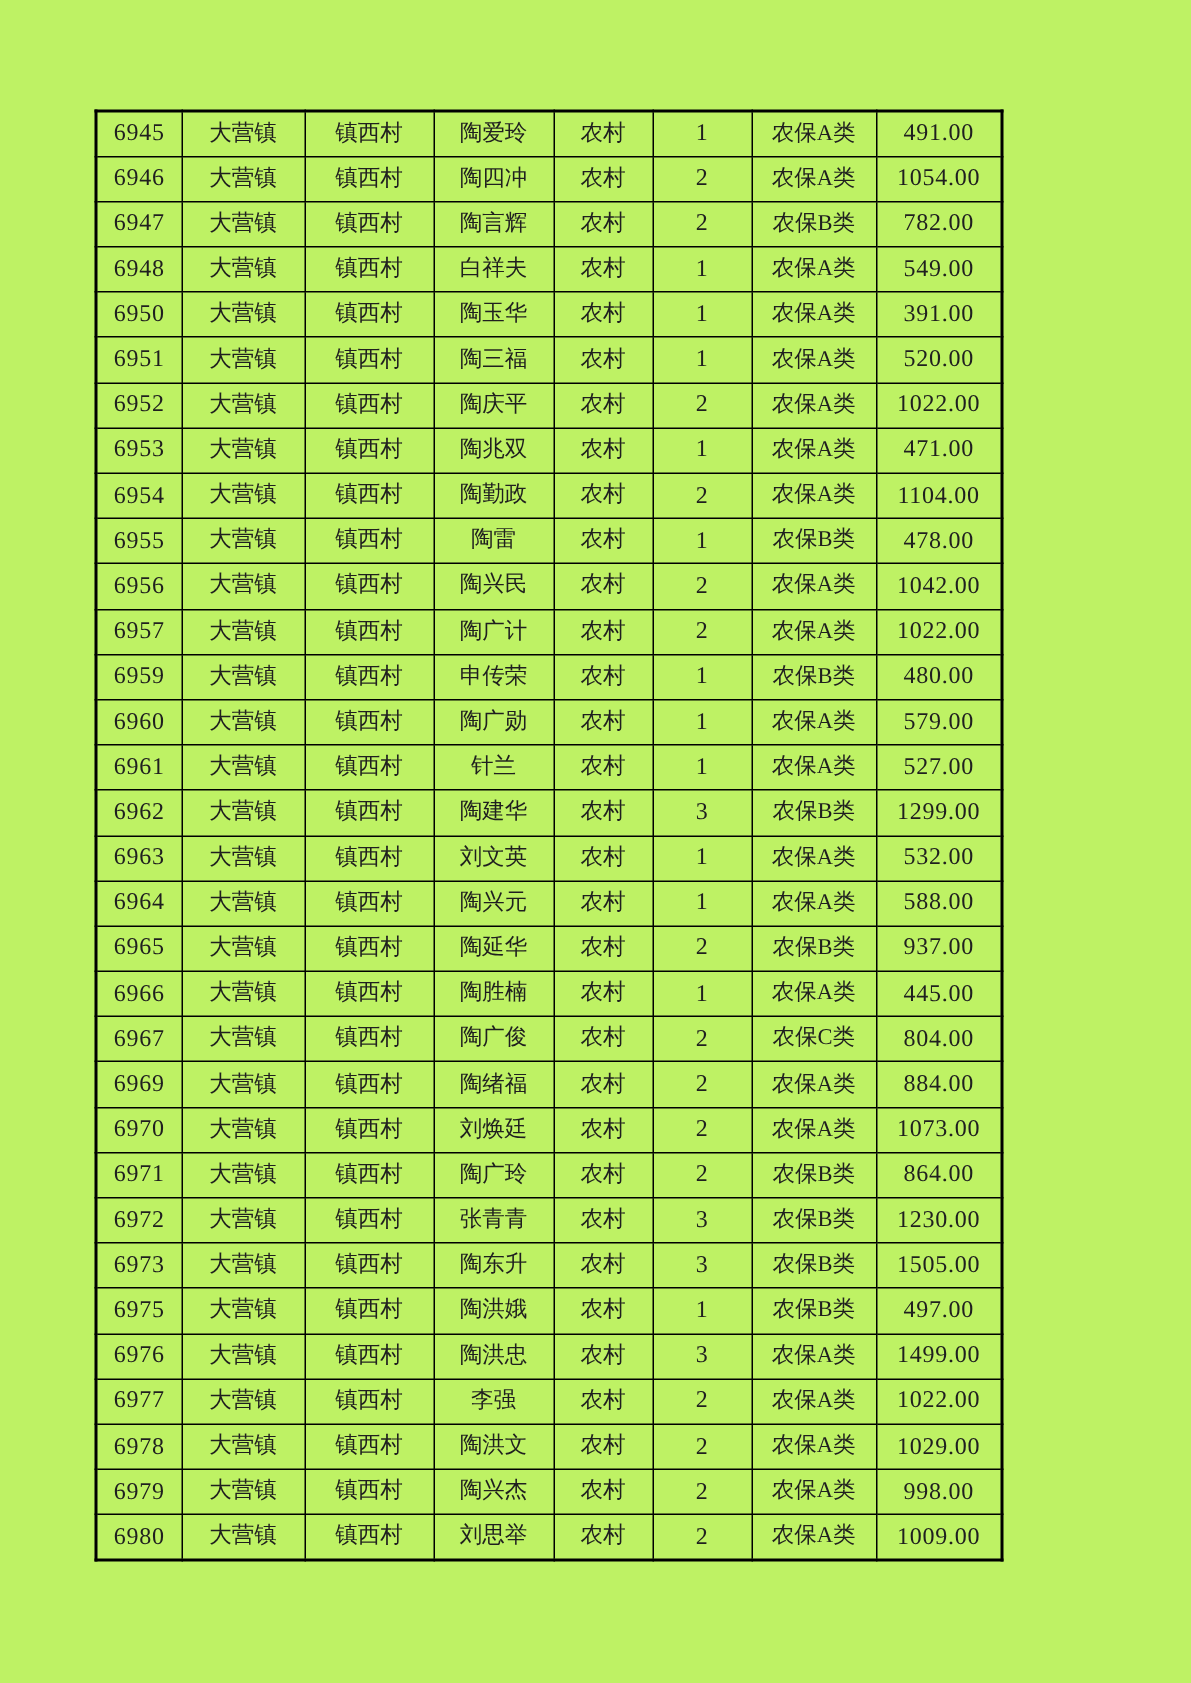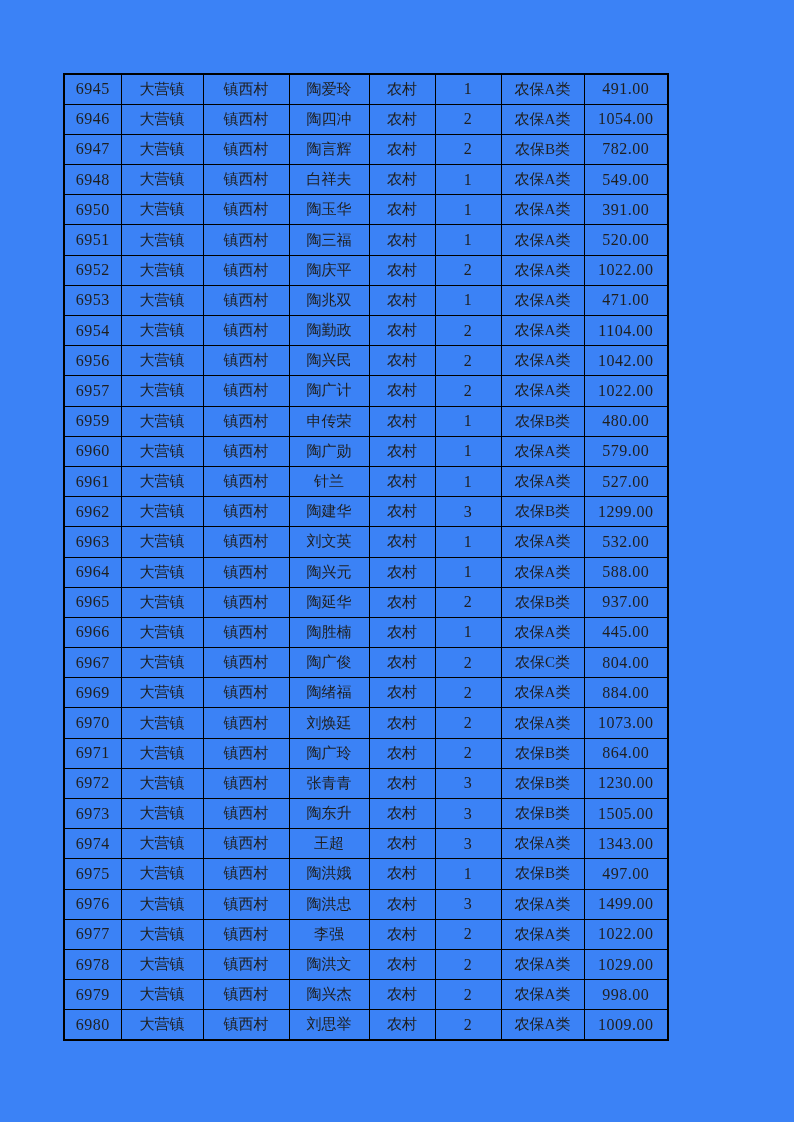--- a/index.html
+++ b/index.html
@@ -4,21 +4,21 @@
 <style>
   html, body {
     margin: 0;
     padding: 0;
     background: #ffffff;
   }
   .page {
     position: relative;
     width: 794px;
     height: 1122px;
-    background: #3b82f6;
+    background: #bef264;
     overflow: hidden;
     font-family: "Liberation Serif", "DejaVu Serif", serif;
   }
   table.roster {
     position: absolute;
     left: 63px;
     top: 73px;
     width: 604px;
     height: 968px;
     border-collapse: collapse;
@@ -145,20 +145,30 @@
           <td class="num">6954</td>
           <td>大营镇</td>
           <td>镇西村</td>
           <td>陶勤政</td>
           <td>农村</td>
           <td class="num">2</td>
           <td>农保A类</td>
           <td class="num">1104.00</td>
         </tr>
         <tr>
+          <td class="num">6955</td>
+          <td>大营镇</td>
+          <td>镇西村</td>
+          <td>陶雷</td>
+          <td>农村</td>
+          <td class="num">1</td>
+          <td>农保B类</td>
+          <td class="num">478.00</td>
+        </tr>
+        <tr>
           <td class="num">6956</td>
           <td>大营镇</td>
           <td>镇西村</td>
           <td>陶兴民</td>
           <td>农村</td>
           <td class="num">2</td>
           <td>农保A类</td>
           <td class="num">1042.00</td>
         </tr>
         <tr>
@@ -303,30 +313,20 @@
         </tr>
         <tr>
           <td class="num">6973</td>
           <td>大营镇</td>
           <td>镇西村</td>
           <td>陶东升</td>
           <td>农村</td>
           <td class="num">3</td>
           <td>农保B类</td>
           <td class="num">1505.00</td>
-        </tr>
-        <tr>
-          <td class="num">6974</td>
-          <td>大营镇</td>
-          <td>镇西村</td>
-          <td>王超</td>
-          <td>农村</td>
-          <td class="num">3</td>
-          <td>农保A类</td>
-          <td class="num">1343.00</td>
         </tr>
         <tr>
           <td class="num">6975</td>
           <td>大营镇</td>
           <td>镇西村</td>
           <td>陶洪娥</td>
           <td>农村</td>
           <td class="num">1</td>
           <td>农保B类</td>
           <td class="num">497.00</td>

